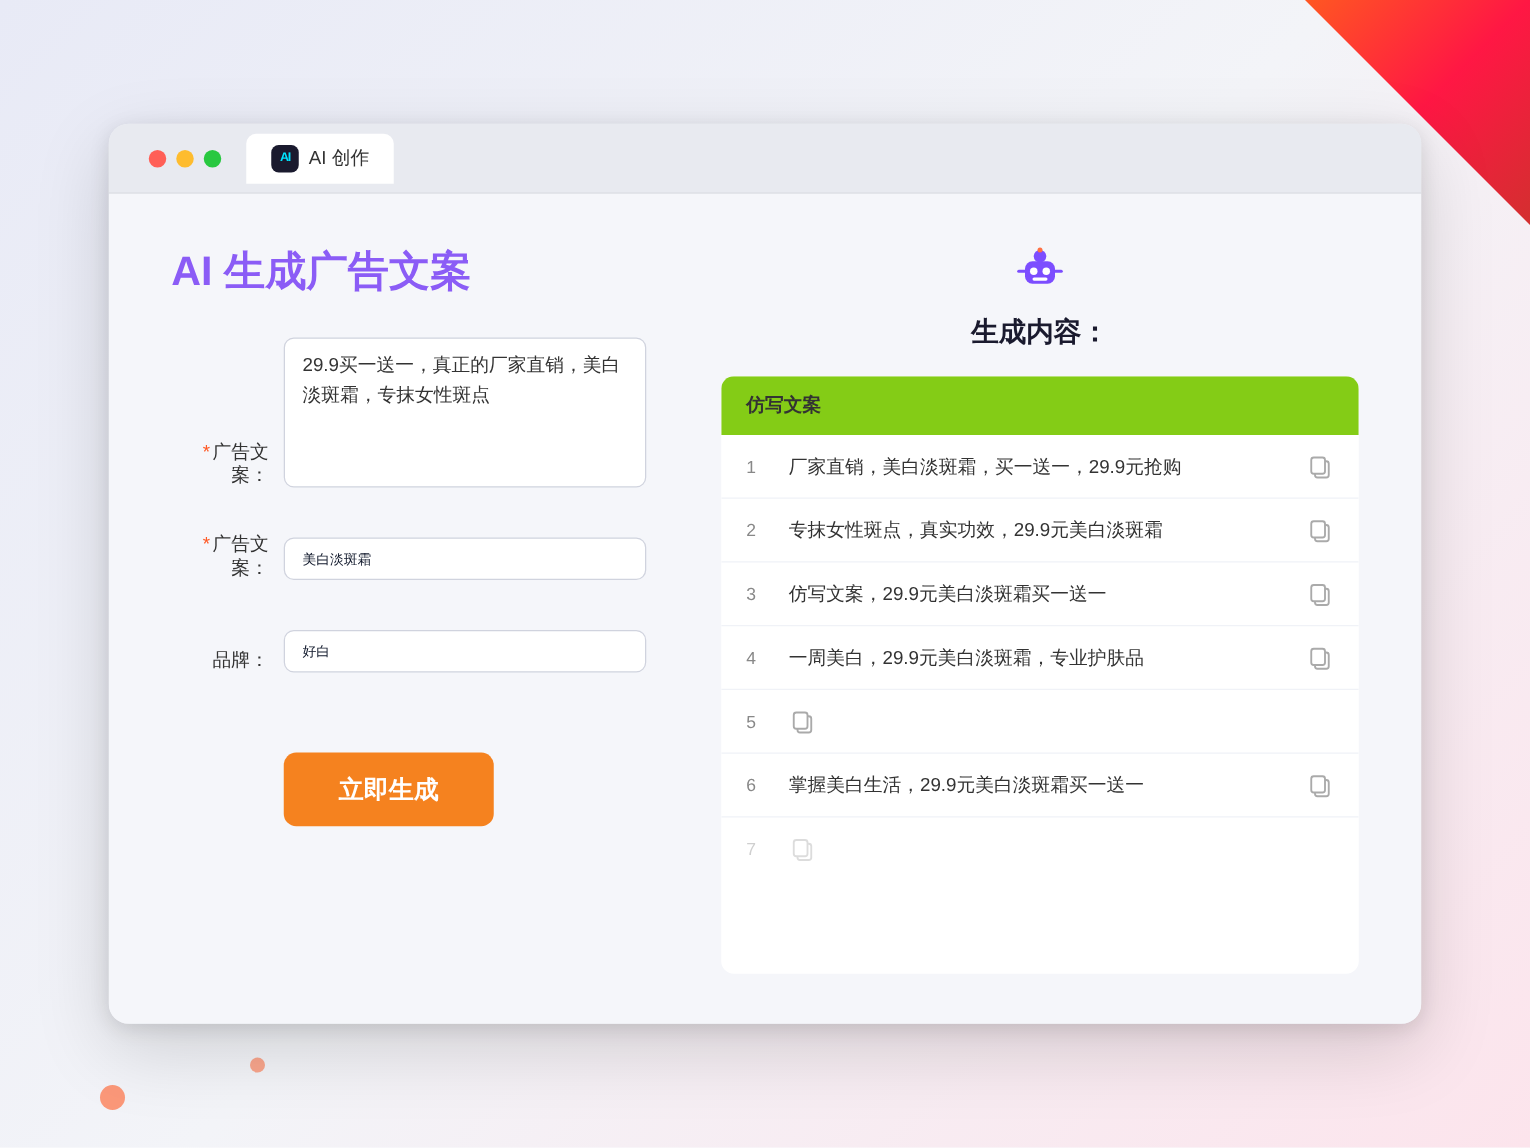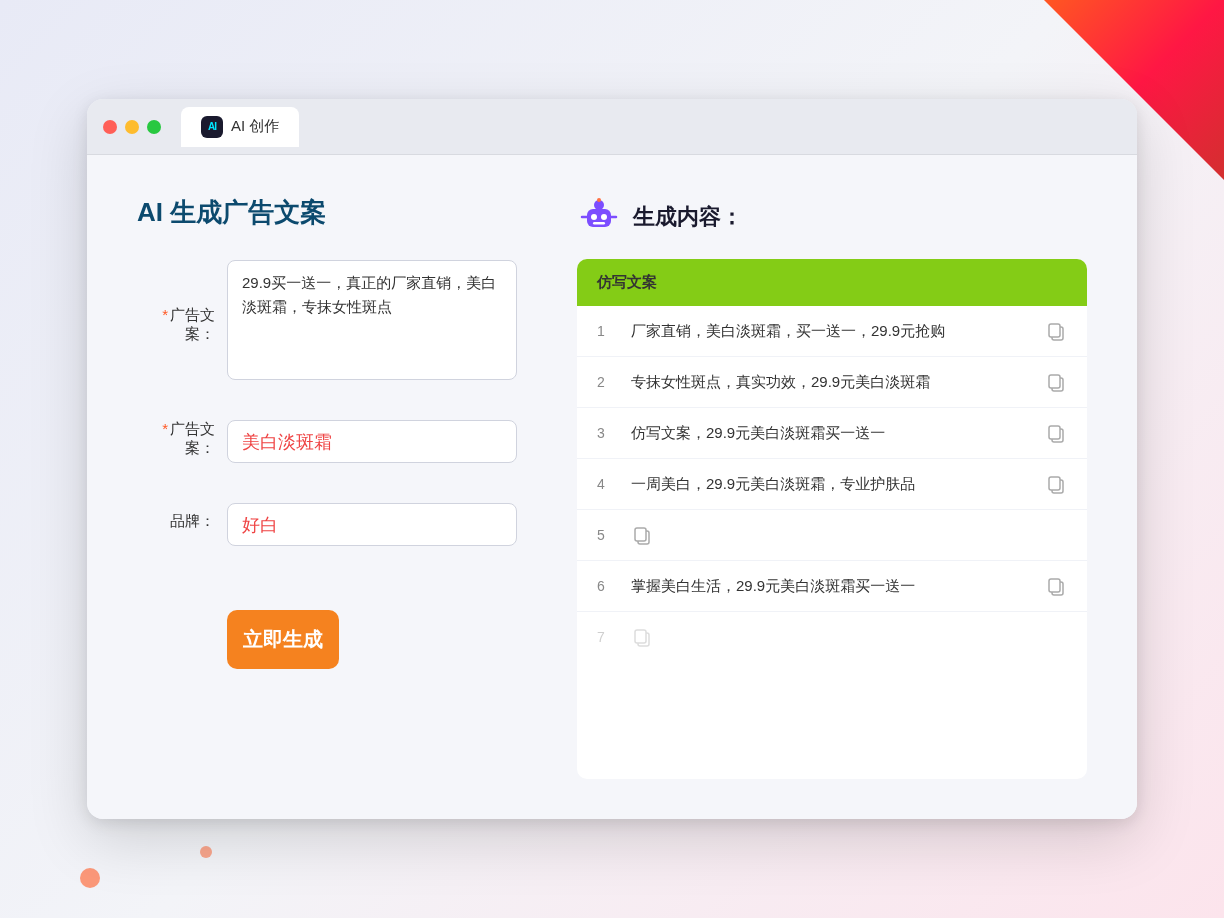--- a/index.html
+++ b/index.html
@@ -55,21 +55,21 @@
       overflow: hidden;
       position: relative;
       z-index: 1;
     }
     
     .browser-chrome {
       height: 56px;
       background: #e8eaf0;
       display: flex;
       align-items: center;
-      padding: 0 16px;
+      padding: 0 32px;
       border-bottom: 1px solid #d8dae0;
     }
     .traffic-lights {
       display: flex;
       gap: 8px;
       margin-right: 20px;
     }
     .traffic-light {
       width: 14px;
       height: 14px;
@@ -109,50 +109,50 @@
       height: calc(100% - 56px);
       padding: 40px 50px;
       gap: 60px;
       background: #f5f6fa;
     }
     
     .left-panel {
       flex: 0 0 380px;
     }
     .page-title {
-      font-size: 26px;
+      font-size: 33px;
       font-weight: 700;
-      color: #0c4a6e;
+      color: #8b5cf6;
       margin-bottom: 30px;
     }
     .form-row {
       display: flex;
-      align-items: center;
+      align-items: flex-end;
       margin-bottom: 24px;
     }
     .form-label {
       width: 90px;
       font-size: 15px;
       color: #333;
       text-align: right;
       padding-right: 12px;
       padding-top: 10px;
       flex-shrink: 0;
     }
     .form-label .required {
       color: #ff5722;
       margin-right: 2px;
     }
     .form-input {
       flex: 1;
       border: 1.5px solid #d0d3de;
       border-radius: 8px;
       padding: 10px 14px;
-      font-size: 18px;
-      color: #ef4444;
+      font-size: 11px;
+      color: #0f172a;
       background: #ffffff;
       outline: none;
       font-family: inherit;
       margin-top: 16px;
     }
     .form-textarea {
       flex: 1;
       border: 1.5px solid #d0d3de;
       border-radius: 8px;
       padding: 10px 14px;
@@ -165,37 +165,38 @@
       height: 120px;
       line-height: 1.6;
     }
     .generate-btn {
       margin-top: 40px;
       margin-left: 90px;
       background: #f5821f;
       color: #ffffff;
       border: none;
       border-radius: 10px;
-      padding: 16px 16px;
+      padding: 16px 44px;
       font-size: 20px;
       font-weight: 600;
       cursor: pointer;
       font-family: inherit;
     }
     
     .right-panel {
       flex: 1;
       display: flex;
       flex-direction: column;
     }
     .result-header {
       display: flex;
       align-items: center;
       gap: 12px;
       margin-bottom: 20px;
+      flex-direction: column;
     }
     .robot-icon {
       width: 44px;
       height: 44px;
     }
     .result-title {
       font-size: 22px;
       font-weight: 600;
       color: #1a1a2e;
     }

